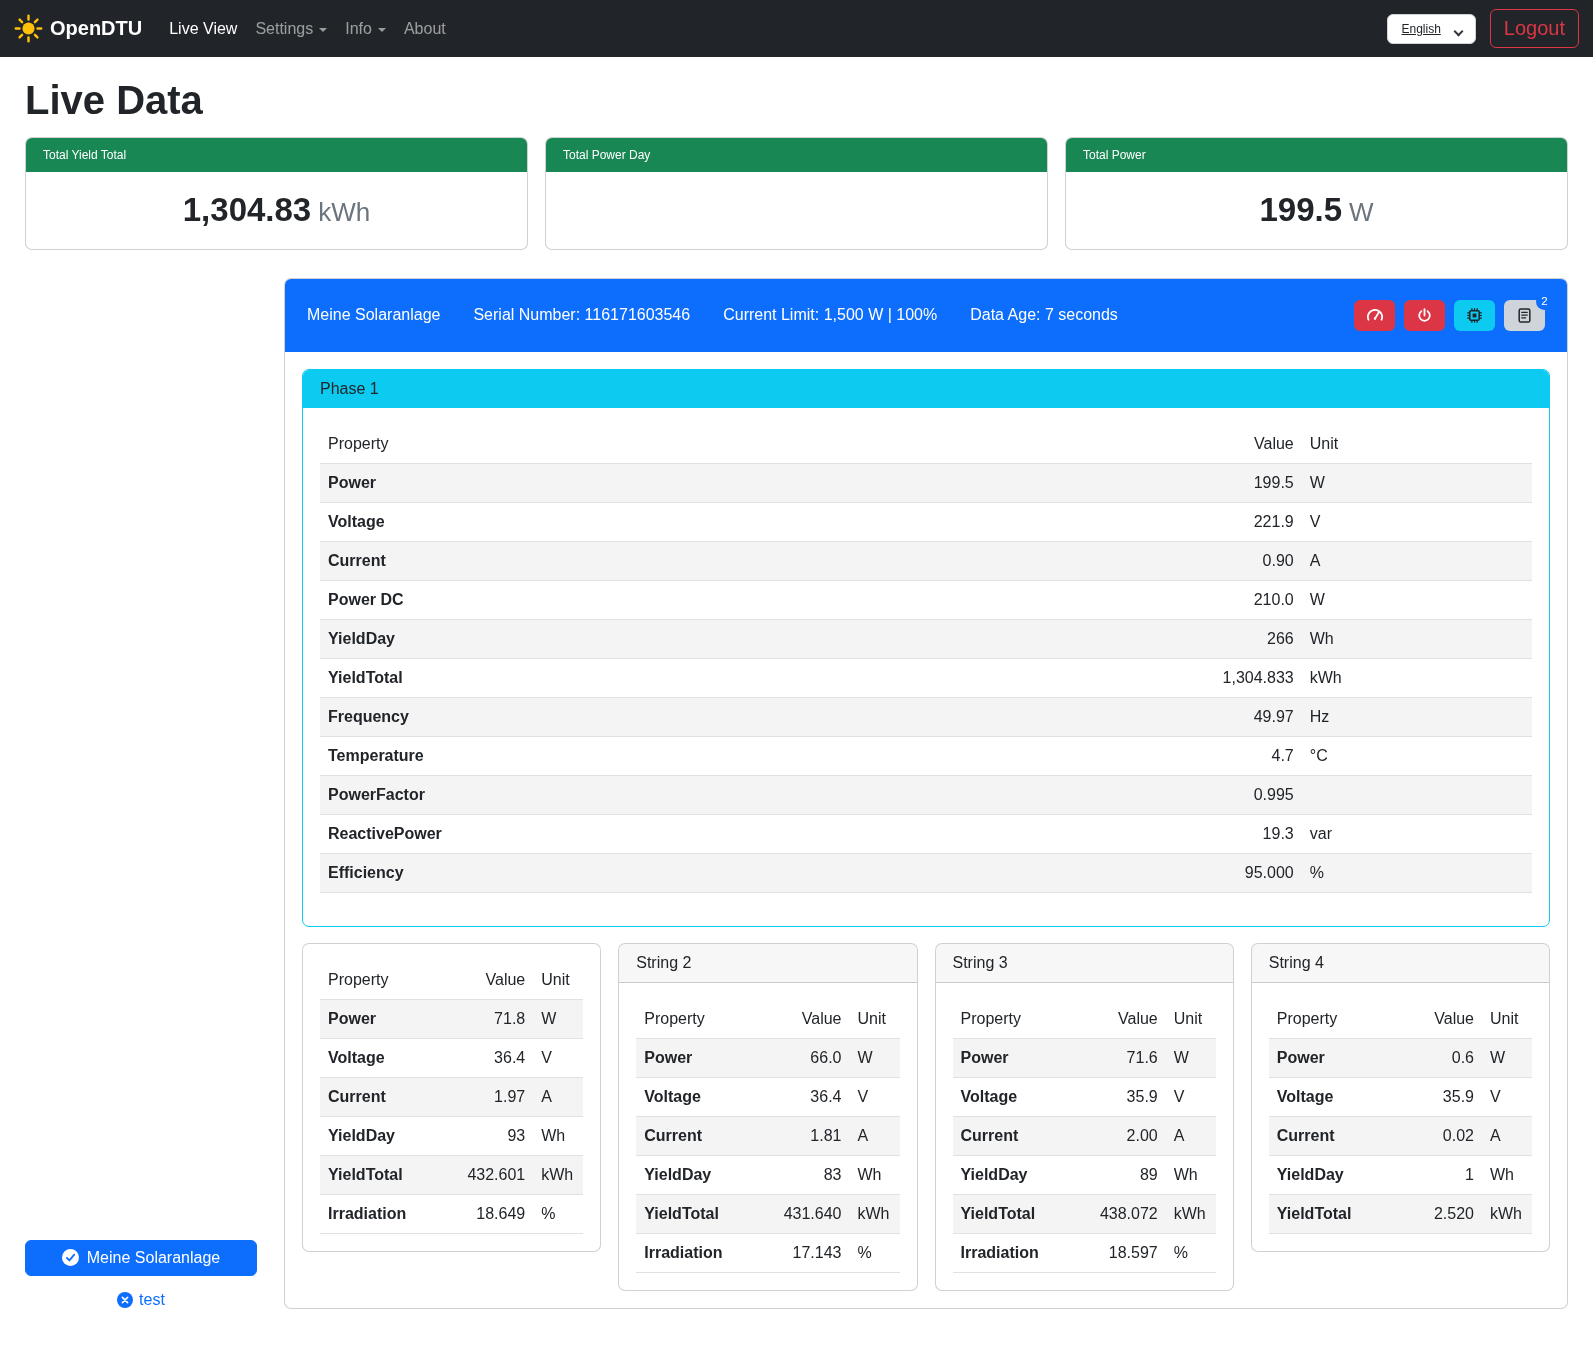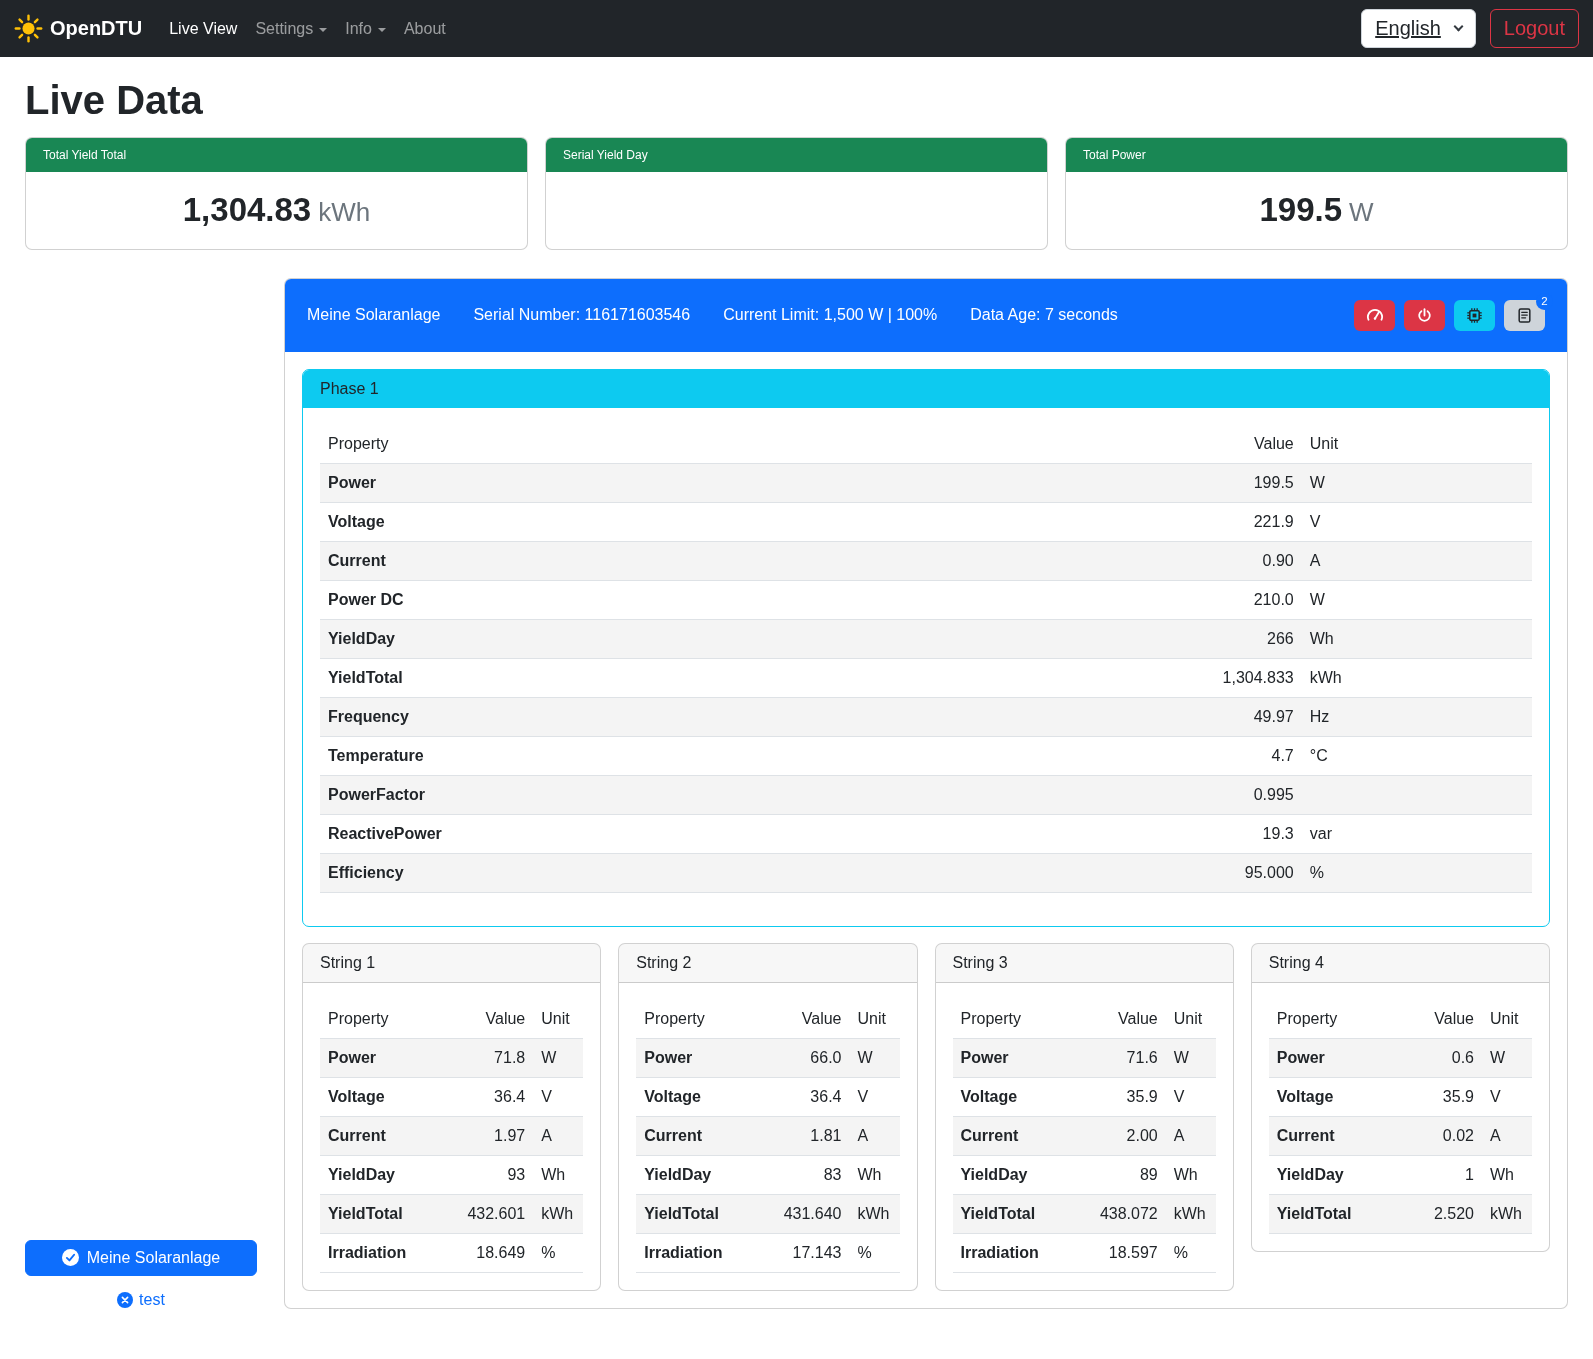--- a/index.html
+++ b/index.html
@@ -49,21 +49,21 @@
     border-right: 4px solid transparent;
     border-top: 4.5px solid rgba(255,255,255,.55);
     margin-top: 2px;
   }
   .nav-right { margin-left: auto; display: flex; align-items: center; gap: 14px; }
   .lang-select {
     background: #fff;
     border: 1px solid #ced4da;
     border-radius: 6px;
     padding: 7px 34px 7px 13px;
-    font-size: 20px;
+    font-size: 12px;
     position: relative;
     color: #212529;
     cursor: pointer;
     text-decoration: underline;
   }
   .lang-select .chev {
     position: absolute; right: 13px; top: 13px;
     width: 7px; height: 7px;
     border-right: 2px solid #343a40;
     border-bottom: 2px solid #343a40;
@@ -263,21 +263,21 @@
   <h1 class="page-title">Live Data</h1>
 
   <div class="summary-row">
     <div class="summary-card">
       <div class="hdr">Total Yield Total</div>
       <div class="bdy">
         <span class="val">1,304.83</span><span class="unit">kWh</span>
       </div>
     </div>
     <div class="summary-card">
-      <div class="hdr">Serial Yield Day</div>
+      <div class="hdr">Total Power Day</div>
     </div>
     <div class="summary-card">
       <div class="hdr">Total Power</div>
       <div class="bdy">
         <span class="val">199.5</span><span class="unit">W</span>
       </div>
     </div>
   </div>
 
   <div class="main-row">
@@ -435,21 +435,20 @@
                     <td class="col-unit">%</td>
                   </tr>
               </tbody>
             </table>
           </div>
         </div>
 
         <div class="strings-row">
 
           <div class="string-card">
-            <div class="string-hdr">String 1</div>
             <div class="string-body">
               <table class="data-tbl">
                 <thead>
                   <tr>
                     <th class="col-prop">Property</th>
                     <th class="col-val">Value</th>
                     <th class="col-unit">Unit</th>
                   </tr>
                 </thead>
                 <tbody>

